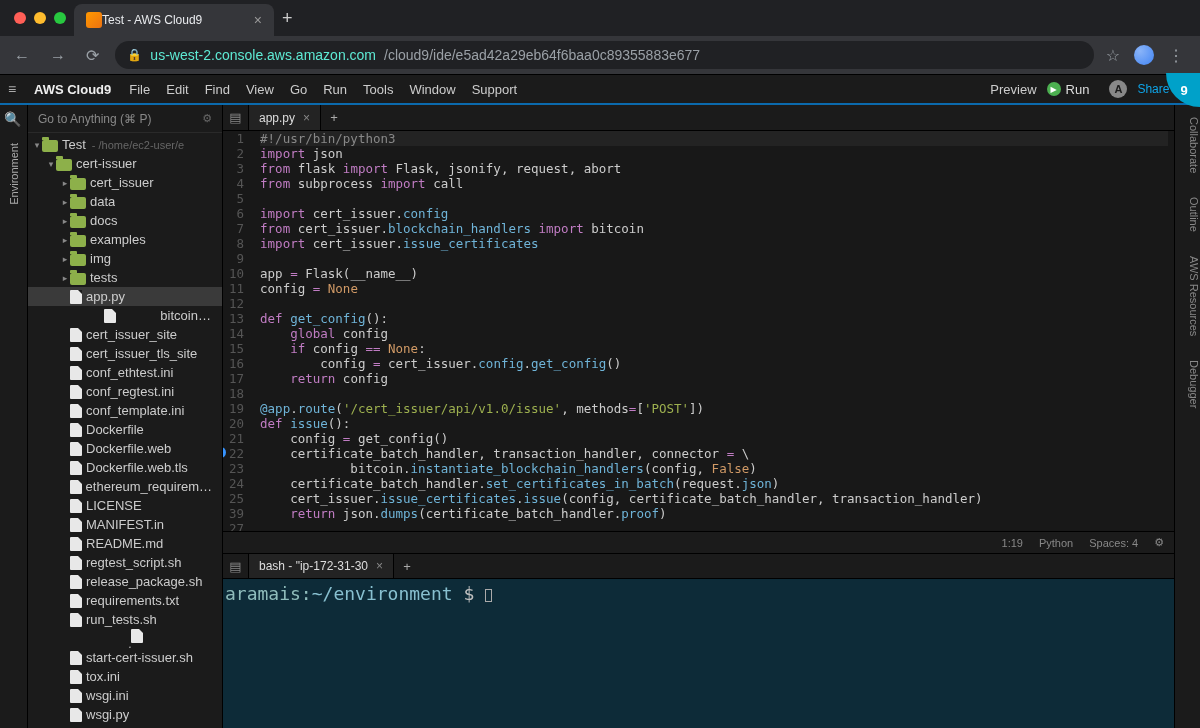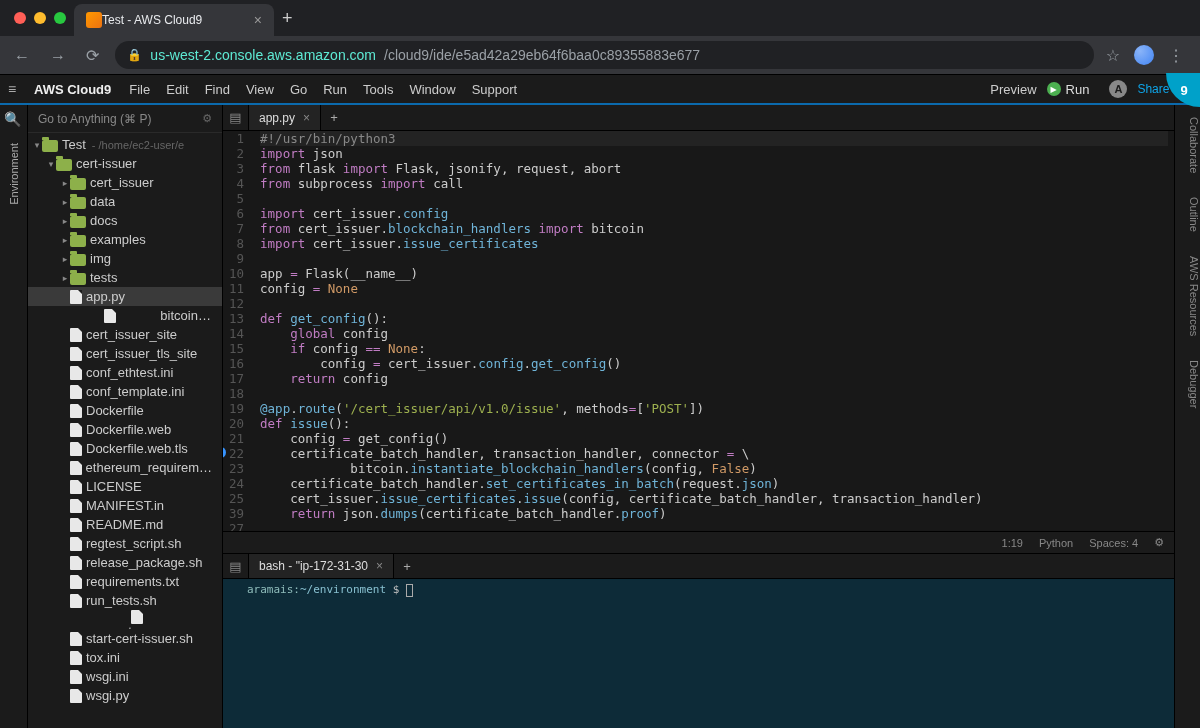--- a/index.html
+++ b/index.html
@@ -82,21 +82,21 @@
 .tok-str { color: #9db04f; }
 .tok-cm { color: #888; }
 .tok-op { color: #c07cc3; }
 .tok-bu { color: #d19a66; }
 .tok-at { color: #6fb4d8; }
 .cursor-line { background: #232323; }
 
 .status-bar { height: 22px; background: #1b1b1b; display: flex; align-items: center; justify-content: flex-end; gap: 16px; padding: 0 10px; font-size: 11px; color: #888; border-top: 1px solid #000; }
 
 .term-tabs { height: 26px; background: #1b1b1b; display: flex; align-items: stretch; border-top: 1px solid #000; border-bottom: 1px solid #000; }
-.terminal { flex: 0 0 150px; background: #0d2b38; font-family: "Monaco", "Menlo", monospace; font-size: 11px; padding: 4px 24px; color: #bfbfbf; }
+.terminal { flex: 0 0 150px; background: #0d2b38; font-family: "Monaco", "Menlo", monospace; font-size: 18px; padding: 4px 2px; color: #bfbfbf; }
 .term-prompt .user { color: #8fbcbb; }
 .term-prompt .path { color: #88c0d0; }
 .term-cursor { display: inline-block; width: 7px; height: 13px; border: 1px solid #aaa; vertical-align: middle; }
 
 .right-rail { width: 26px; background: #1b1b1b; border-left: 1px solid #000; display: flex; flex-direction: column; }
 .right-rail .v-tab { writing-mode: vertical-rl; font-size: 11px; color: #888; padding: 12px 0; text-align: center; }
 </style>
 </head>
 <body>
 
@@ -229,20 +229,25 @@
         </div>
         <div class="tree-row" style="padding-left: 32px;">
           <span class="tw"></span>
           <span class="fi fi-file"></span>
           <span class="tree-label">cert_issuer_tls_site</span>
         </div>
         <div class="tree-row" style="padding-left: 32px;">
           <span class="tw"></span>
           <span class="fi fi-file"></span>
           <span class="tree-label">conf_ethtest.ini</span>
+        </div>
+        <div class="tree-row" style="padding-left: 32px;">
+          <span class="tw"></span>
+          <span class="fi fi-file"></span>
+          <span class="tree-label">conf_regtest.ini</span>
         </div>
         <div class="tree-row" style="padding-left: 32px;">
           <span class="tw"></span>
           <span class="fi fi-file"></span>
           <span class="tree-label">conf_template.ini</span>
         </div>
         <div class="tree-row" style="padding-left: 32px;">
           <span class="tw"></span>
           <span class="fi fi-file"></span>
           <span class="tree-label">Dockerfile</span>

